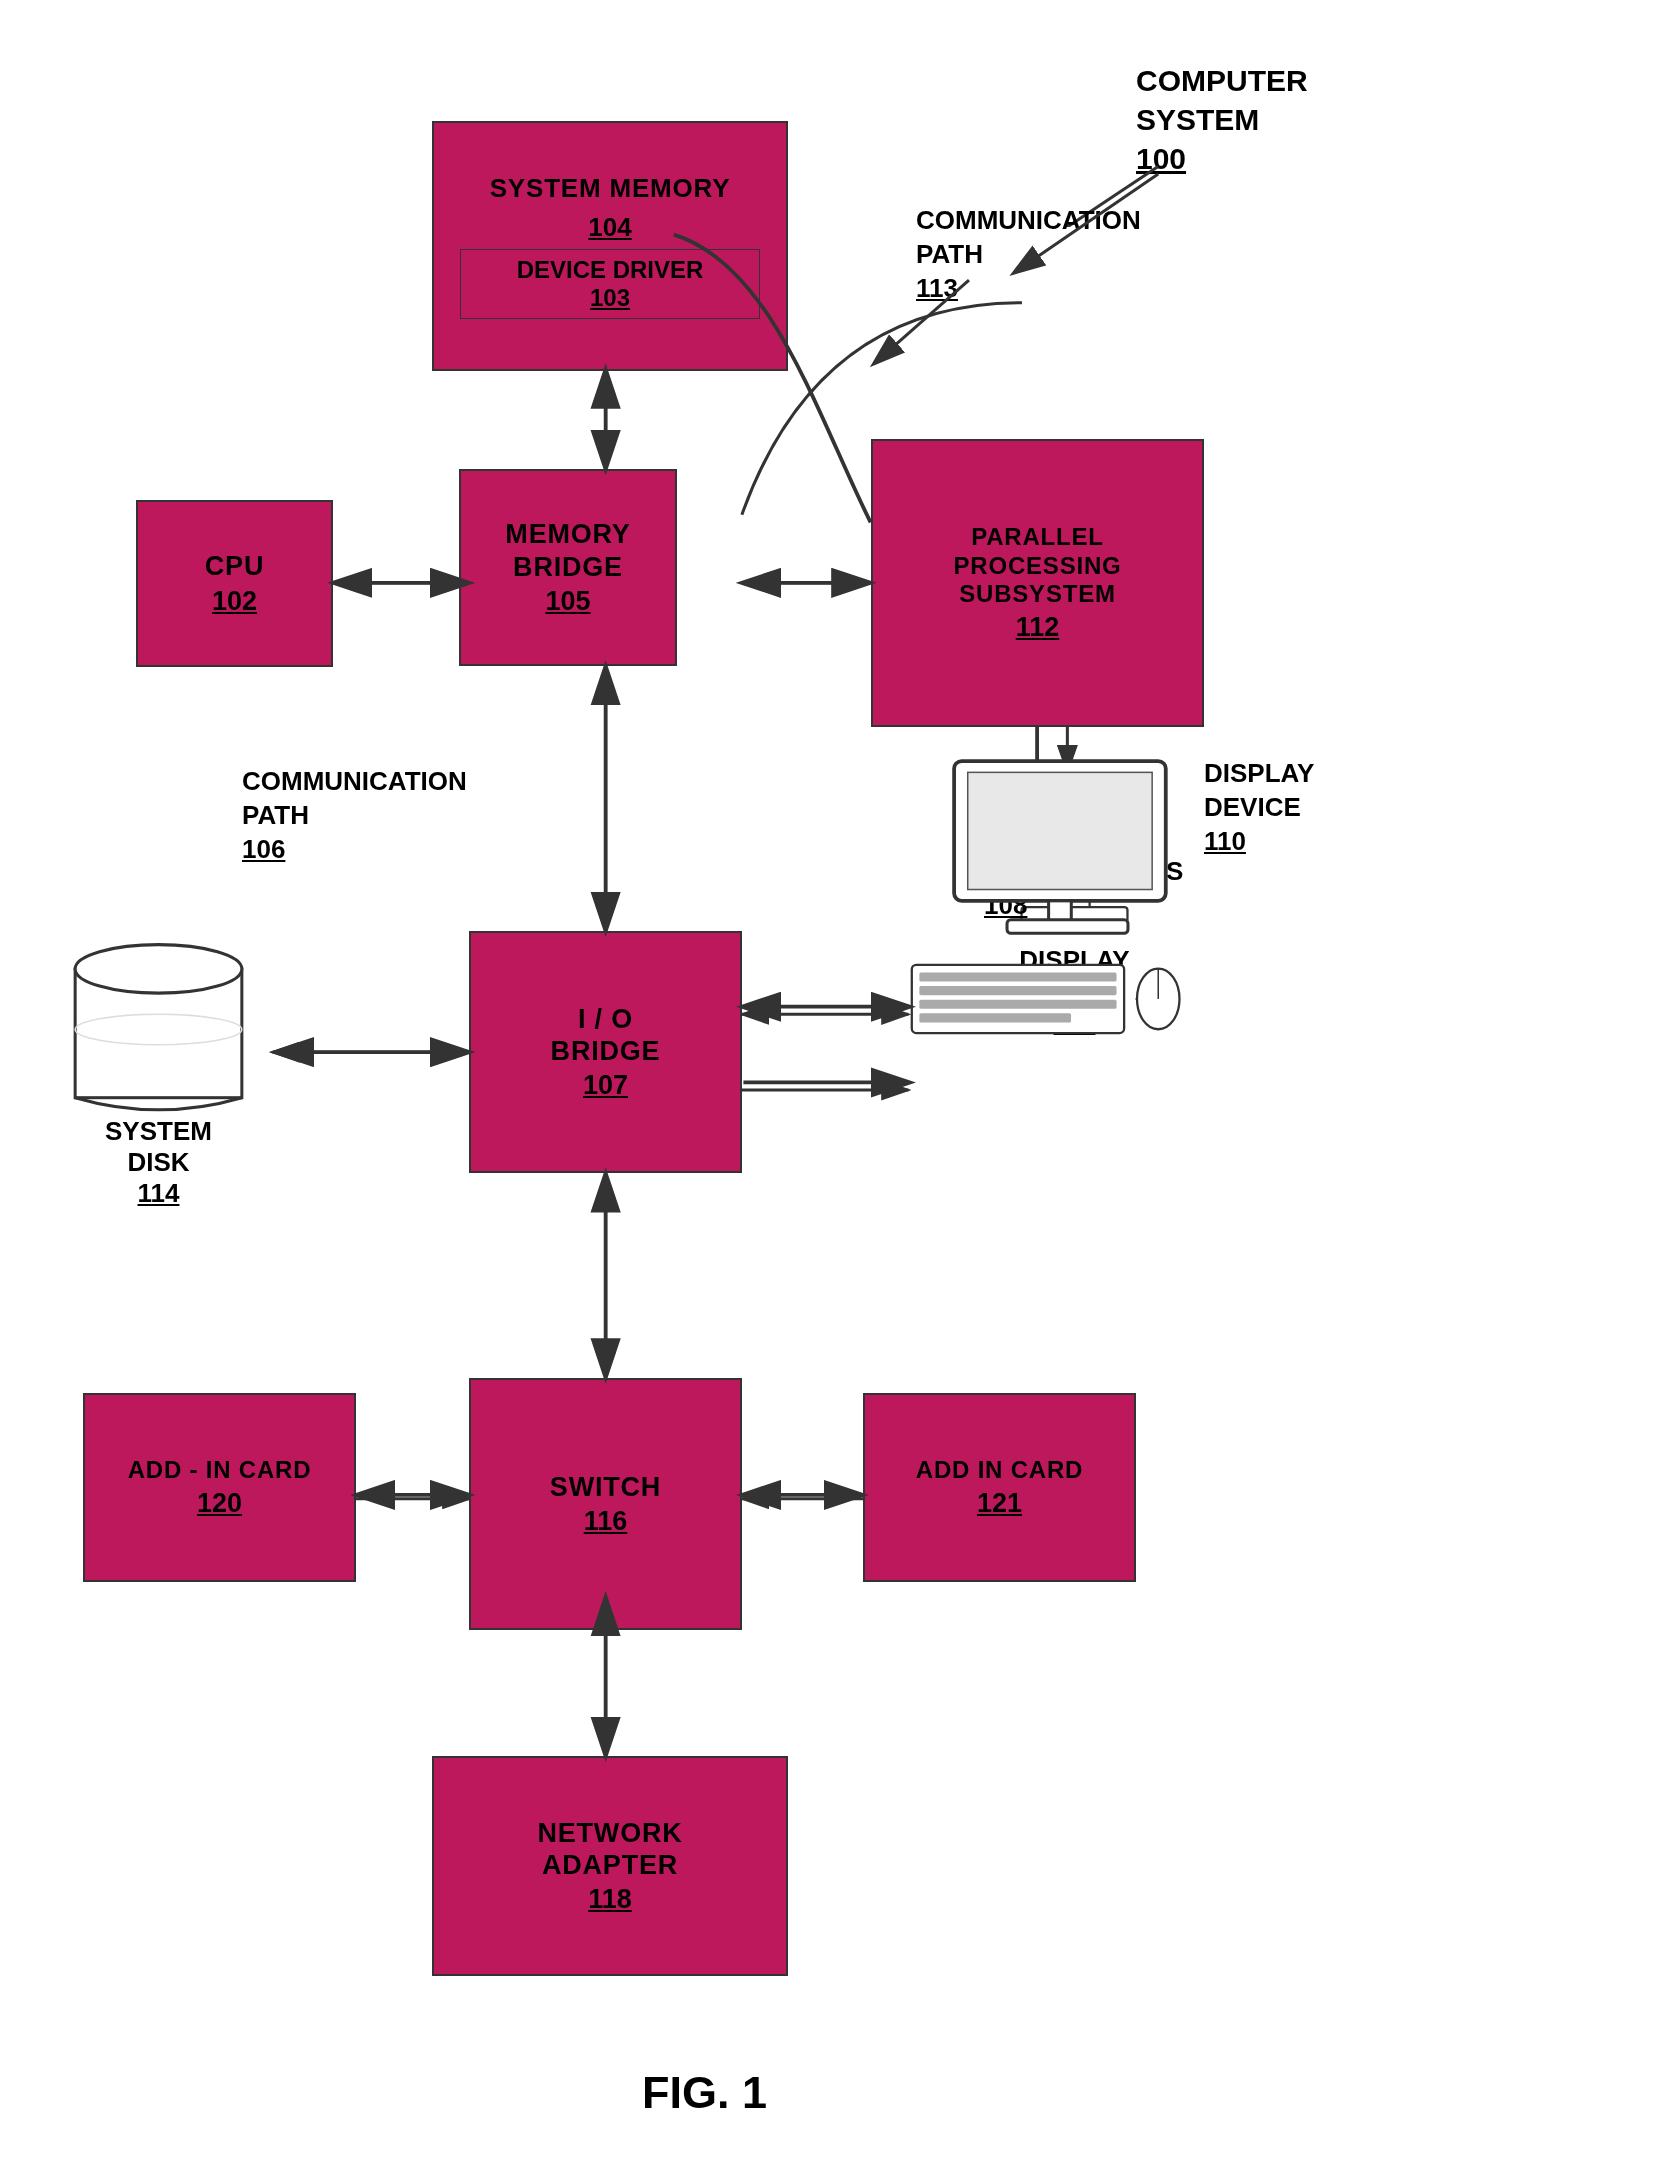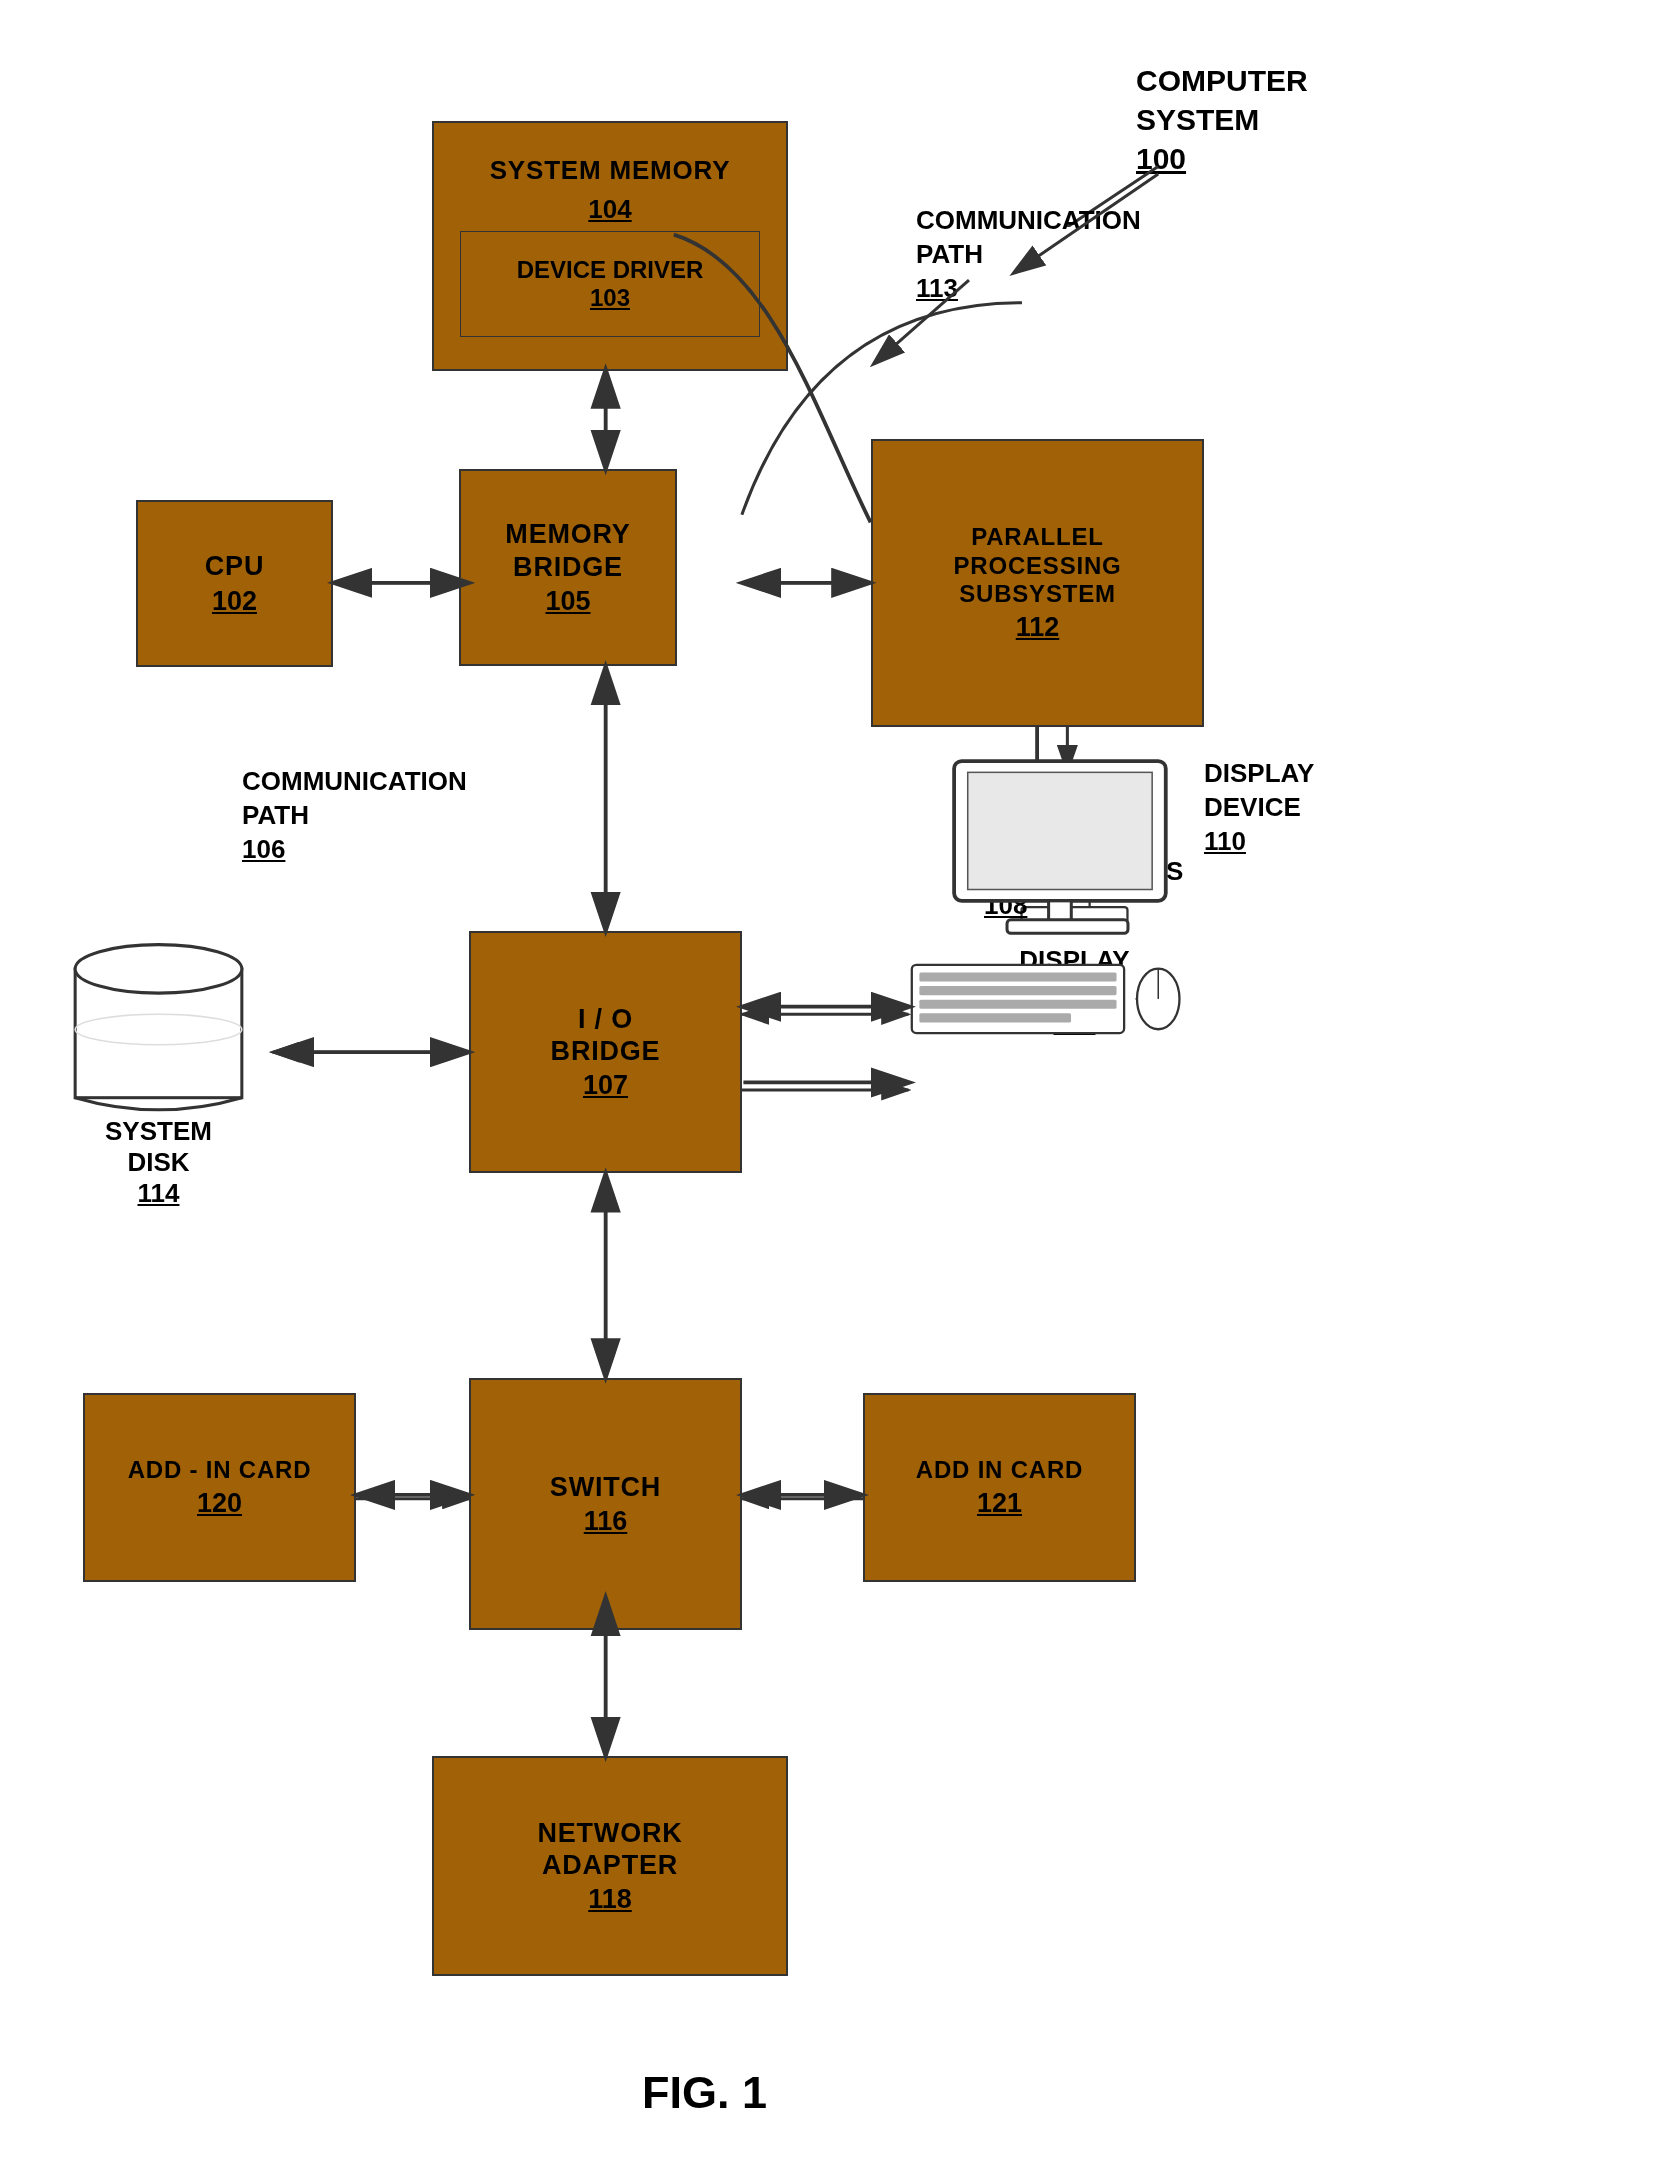--- a/index.html
+++ b/index.html
@@ -12,21 +12,21 @@
       overflow: hidden;
     }
     .diagram-container {
       position: relative;
       width: 1673px;
       height: 2183px;
     }
     .box {
       position: absolute;
       border: 2.3px solid #333;
-      background: #a16207;
+      background: #be185d;
       display: flex;
       flex-direction: column;
       align-items: center;
       justify-content: center;
       text-align: center;
     }
     .box-label {
       font-size: 27px;
       font-weight: bold;
       line-height: 1.2;
@@ -60,21 +60,21 @@
     
     .fig-caption {
       position: absolute;
       font-size: 45px;
       font-weight: bold;
       text-align: center;
     }
     
     .inner-box {
       border: 1.5px solid #333;
-      padding: 24px 15px;
+      padding: 6px 15px;
       margin-top: 6px;
       text-align: center;
       width: 85%;
     }
     .inner-box-label {
       font-size: 24px;
       font-weight: bold;
     }
     .inner-box-num {
       font-size: 24px;

